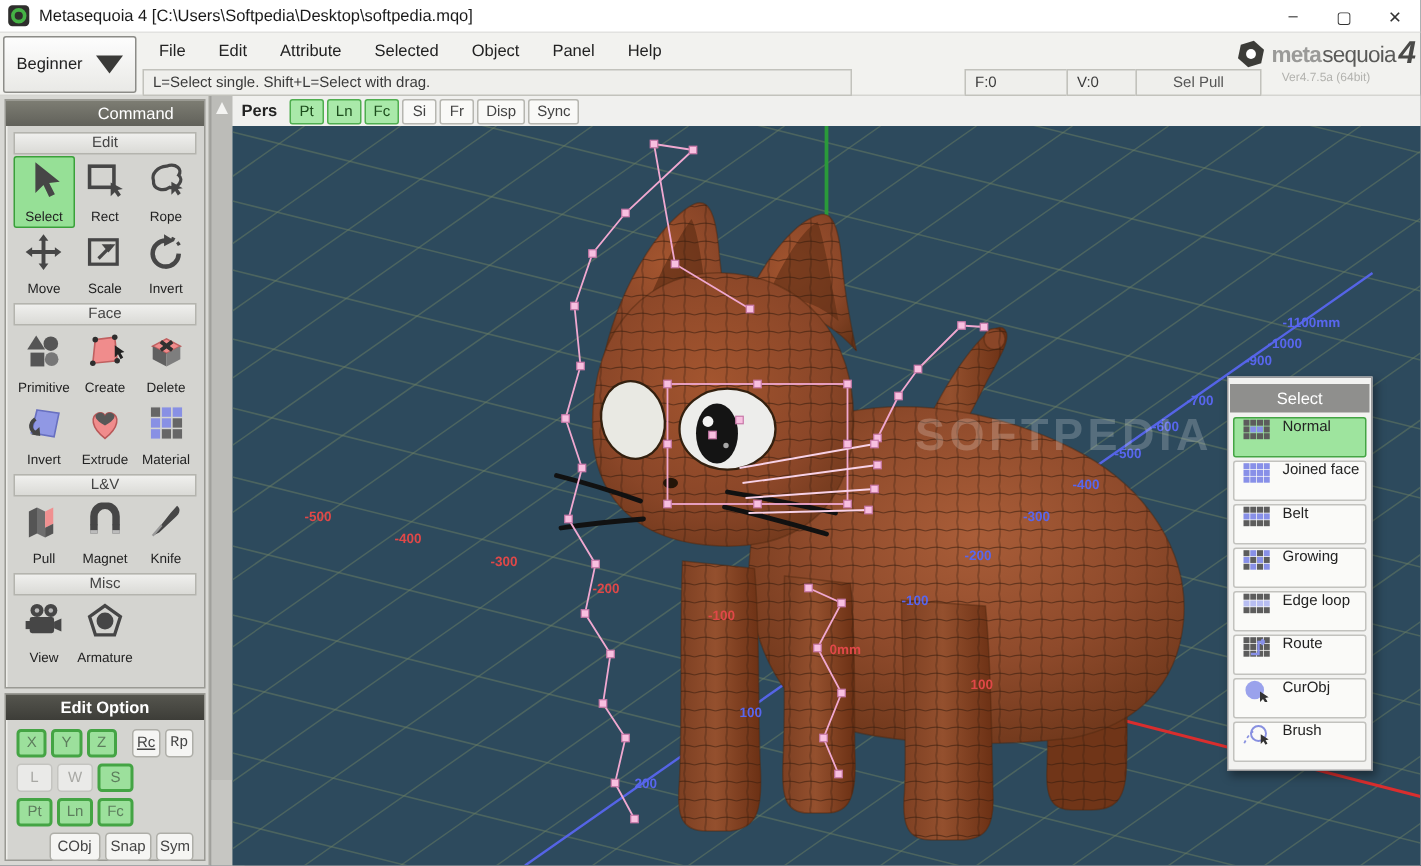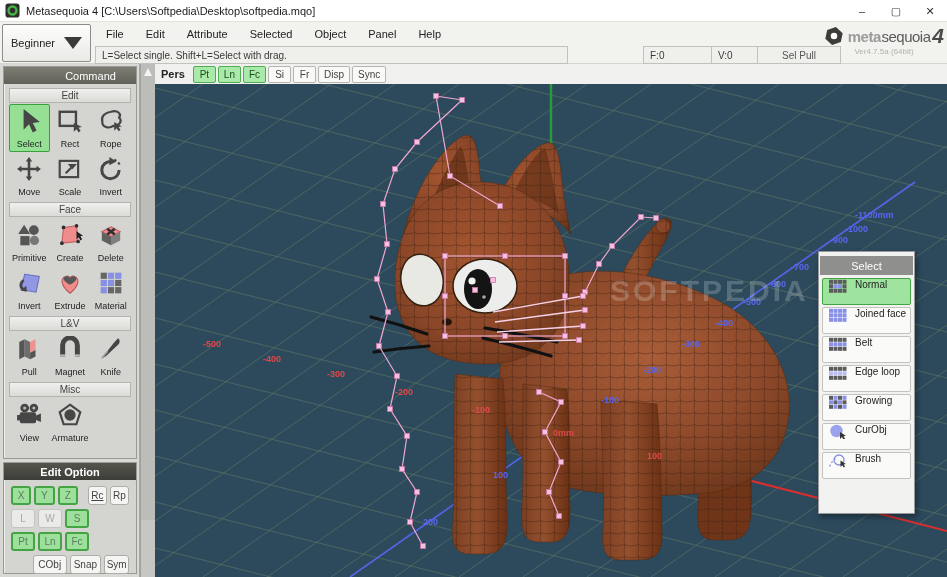--- a/index.html
+++ b/index.html
@@ -353,21 +353,21 @@
         </div>
     </div>
     <div class="panel panel-eo">
       <div class="panel-header ph-eo">Edit Option</div>
       <div class="panel-body" id="eoRows">
           <div class="eo-row">
             <div class="eo-btn eo-green" style="width: 24px;">X</div>
             <div class="eo-btn eo-green" style="width: 24px;">Y</div>
             <div class="eo-btn eo-green" style="width: 24px;">Z</div>
             <div class="eo-btn eo-plain" style="width: 23px; margin-left: 7px; text-decoration: underline;">Rc</div>
-            <div class="eo-btn eo-plain" style="width: 23px;">Rp</div>
+            <div class="eo-btn eo-plain" style="width: 23px; font-family: Liberation Mono, monospace;">Rp</div>
           </div>
           <div class="eo-row">
             <div class="eo-btn eo-dim" style="width: 24px;">L</div>
             <div class="eo-btn eo-dim" style="width: 24px;">W</div>
             <div class="eo-btn eo-green" style="width: 24px;">S</div>
           </div>
           <div class="eo-row">
             <div class="eo-btn eo-green" style="width: 24px;">Pt</div>
             <div class="eo-btn eo-green" style="width: 24px;">Ln</div>
             <div class="eo-btn eo-green" style="width: 24px;">Fc</div>
@@ -639,50 +639,68 @@
                 <rect x="1" y="9.8" width="4" height="4" fill="#5c5c5c"></rect>
                 <rect x="5.5" y="9.8" width="4" height="4" fill="#5c5c5c"></rect>
                 <rect x="10" y="9.8" width="4" height="4" fill="#5c5c5c"></rect>
                 <rect x="14.5" y="9.8" width="4" height="4" fill="#5c5c5c"></rect>
               </svg></span>
             <span class="lbl">Belt</span>
           </div>
           <div class="sp-item">
             <span><svg viewBox="0 0 20 15">
                 <rect x="1" y="0.8" width="4" height="4" fill="#5c5c5c"></rect>
+                <rect x="5.5" y="0.8" width="4" height="4" fill="#8890e8"></rect>
+                <rect x="10" y="0.8" width="4" height="4" fill="#5c5c5c"></rect>
+                <rect x="14.5" y="0.8" width="4" height="4" fill="#8890e8"></rect>
+                <rect x="1" y="5.3" width="4" height="4" fill="#8890e8"></rect>
+                <rect x="5.5" y="5.3" width="4" height="4" fill="#5c5c5c"></rect>
+                <rect x="10" y="5.3" width="4" height="4" fill="#8890e8"></rect>
+                <rect x="14.5" y="5.3" width="4" height="4" fill="#5c5c5c"></rect>
+                <rect x="1" y="9.8" width="4" height="4" fill="#5c5c5c"></rect>
+                <rect x="5.5" y="9.8" width="4" height="4" fill="#8890e8"></rect>
+                <rect x="10" y="9.8" width="4" height="4" fill="#5c5c5c"></rect>
+                <rect x="14.5" y="9.8" width="4" height="4" fill="#8890e8"></rect>
+              </svg></span>
+            <span class="lbl">Growing</span>
+          </div>
+          <div class="sp-item">
+            <span><svg viewBox="0 0 20 15">
+                <rect x="1" y="0.8" width="4" height="4" fill="#5c5c5c"></rect>
                 <rect x="5.5" y="0.8" width="4" height="4" fill="#5c5c5c"></rect>
                 <rect x="10" y="0.8" width="4" height="4" fill="#5c5c5c"></rect>
                 <rect x="14.5" y="0.8" width="4" height="4" fill="#5c5c5c"></rect>
                 <rect x="1" y="5.3" width="4" height="4" fill="#b8bef2"></rect>
                 <rect x="5.5" y="5.3" width="4" height="4" fill="#b8bef2"></rect>
                 <rect x="10" y="5.3" width="4" height="4" fill="#b8bef2"></rect>
                 <rect x="14.5" y="5.3" width="4" height="4" fill="#b8bef2"></rect>
                 <rect x="1" y="9.8" width="4" height="4" fill="#5c5c5c"></rect>
                 <rect x="5.5" y="9.8" width="4" height="4" fill="#5c5c5c"></rect>
                 <rect x="10" y="9.8" width="4" height="4" fill="#5c5c5c"></rect>
                 <rect x="14.5" y="9.8" width="4" height="4" fill="#5c5c5c"></rect>
               </svg></span>
             <span class="lbl">Edge loop</span>
           </div>
           <div class="sp-item">
             <span><svg viewBox="0 0 20 15">
                 <rect x="1" y="0.8" width="4" height="4" fill="#5c5c5c"></rect>
-                <rect x="5.5" y="0.8" width="4" height="4" fill="#8890e8"></rect>
+                <rect x="5.5" y="0.8" width="4" height="4" fill="#5c5c5c"></rect>
                 <rect x="10" y="0.8" width="4" height="4" fill="#5c5c5c"></rect>
-                <rect x="14.5" y="0.8" width="4" height="4" fill="#8890e8"></rect>
-                <rect x="1" y="5.3" width="4" height="4" fill="#8890e8"></rect>
+                <rect x="14.5" y="0.8" width="4" height="4" fill="#5c5c5c"></rect>
+                <rect x="1" y="5.3" width="4" height="4" fill="#5c5c5c"></rect>
                 <rect x="5.5" y="5.3" width="4" height="4" fill="#5c5c5c"></rect>
-                <rect x="10" y="5.3" width="4" height="4" fill="#8890e8"></rect>
+                <rect x="10" y="5.3" width="4" height="4" fill="#5c5c5c"></rect>
                 <rect x="14.5" y="5.3" width="4" height="4" fill="#5c5c5c"></rect>
                 <rect x="1" y="9.8" width="4" height="4" fill="#5c5c5c"></rect>
-                <rect x="5.5" y="9.8" width="4" height="4" fill="#8890e8"></rect>
+                <rect x="5.5" y="9.8" width="4" height="4" fill="#5c5c5c"></rect>
                 <rect x="10" y="9.8" width="4" height="4" fill="#5c5c5c"></rect>
-                <rect x="14.5" y="9.8" width="4" height="4" fill="#8890e8"></rect>
+                <rect x="14.5" y="9.8" width="4" height="4" fill="#5c5c5c"></rect>
+                <path d="M6 12 L11 12 L11 4 L15 4 M15 4 L13 2.2 M15 4 L13 5.8" fill="none" stroke="#8890e8" stroke-width="1.6"></path>
               </svg></span>
-            <span class="lbl">Growing</span>
+            <span class="lbl">Route</span>
           </div>
           <div class="sp-item">
             <span><svg viewBox="0 0 20 15">
                 <circle cx="8.5" cy="7" r="6.2" fill="#9aa2ec"></circle>
                 <path d="M12 8 L12 15 L14 13 L15.6 15.6 L17 14.6 L15.5 12.3 L17.8 11.8 Z" fill="#333"></path>
               </svg></span>
             <span class="lbl">CurObj</span>
           </div>
           <div class="sp-item">
             <span><svg viewBox="0 0 20 15">

